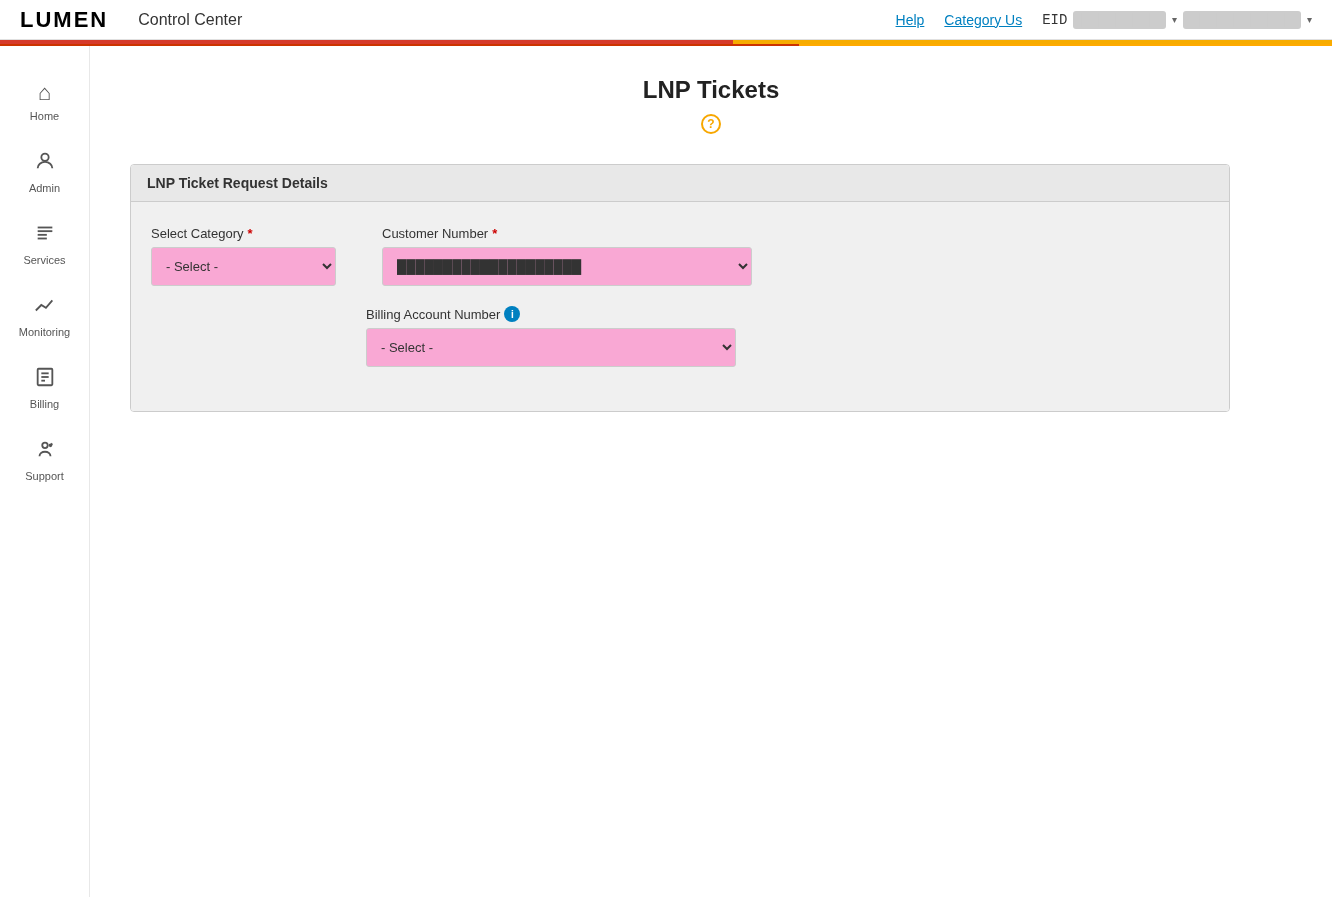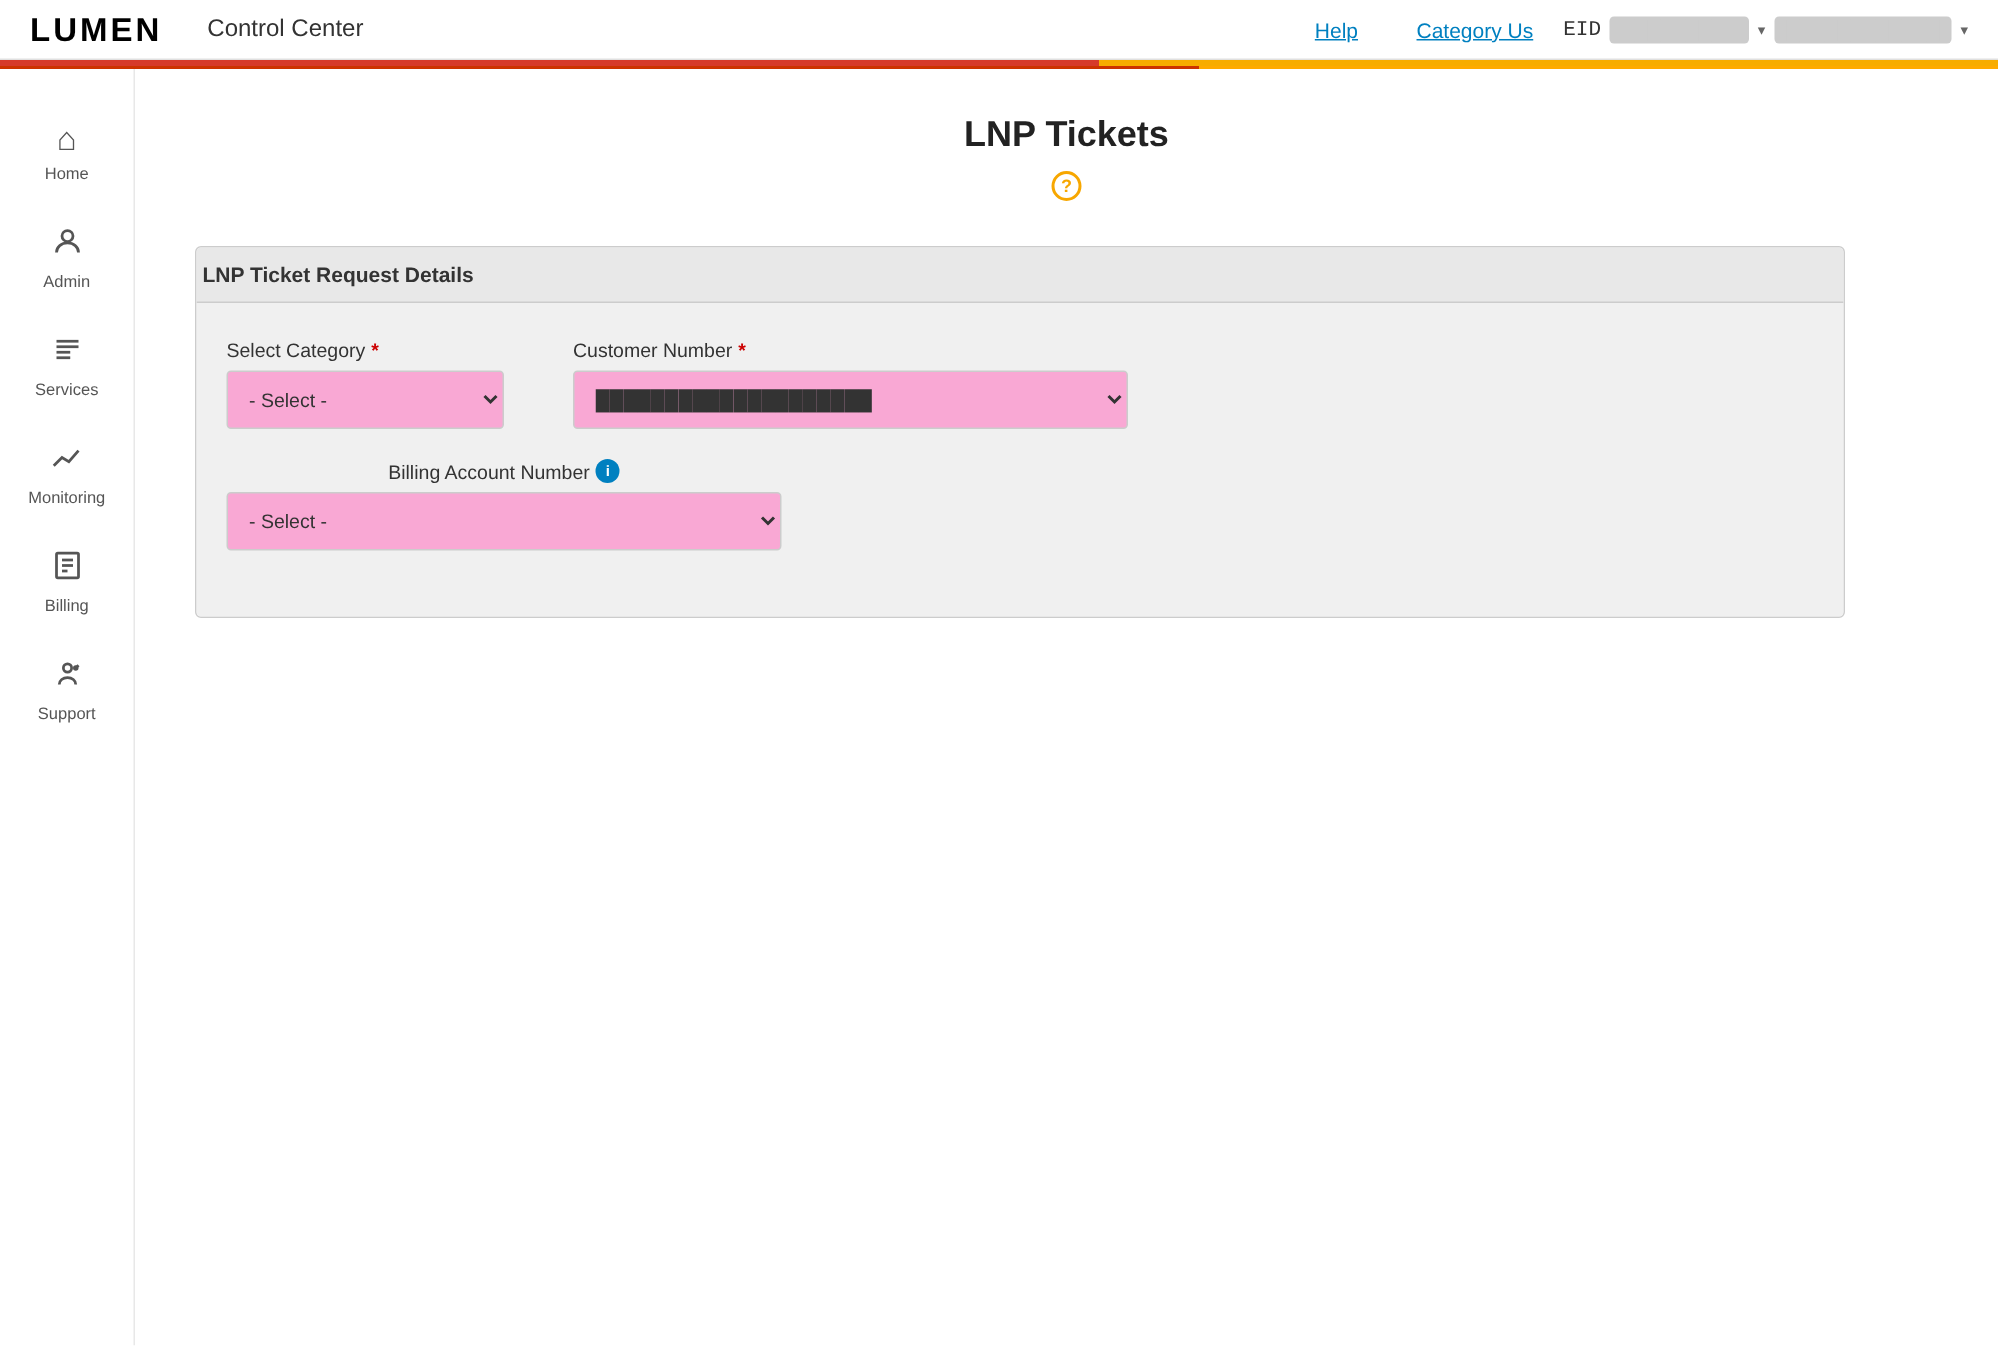--- a/index.html
+++ b/index.html
@@ -50,21 +50,20 @@
       margin-left: auto;
       display: flex;
       align-items: center;
       gap: 20px;
     }
     .header-link {
       color: #0080c0;
       text-decoration: underline;
       cursor: pointer;
       font-size: 14px;
-      margin-left: 19px;
     }
     .eid-section {
       display: flex;
       align-items: center;
       gap: 6px;
       font-size: 14px;
       color: #333;
     }
     .eid-label { color: #333; font-family: Liberation Mono, monospace; }
     .eid-value {
@@ -162,21 +161,21 @@
 
     
     .card {
       border: 1px solid #ccc;
       border-radius: 4px;
       overflow: hidden;
       max-width: 1100px;
     }
     .card-header {
       background: #e8e8e8;
-      padding: 10px 4px;
+      padding: 10px 16px;
       font-size: 14px;
       font-weight: bold;
       color: #333;
       border-bottom: 1px solid #ccc;
     }
     .card-body {
       background: #f0f0f0;
       padding: 24px 20px;
     }
 
@@ -336,21 +335,21 @@
               <span>Customer Number</span>
               <span class="required-star">*</span>
             </label>
             <select class="form-select select-customer">
               <option style="background:#ccc;color:#ccc;">████████████████████</option>
             </select>
           </div>
         </div>
 
         <div class="form-row">
-          <div class="form-group" style=" align-items: center;">
+          <div class="form-group" style="margin-left: 215px;">
             <label class="form-label">
               <span>Billing Account Number</span>
               <span class="info-icon">i</span>
             </label>
             <select class="form-select select-billing">
               <option>- Select -</option>
             </select>
           </div>
         </div>
 

